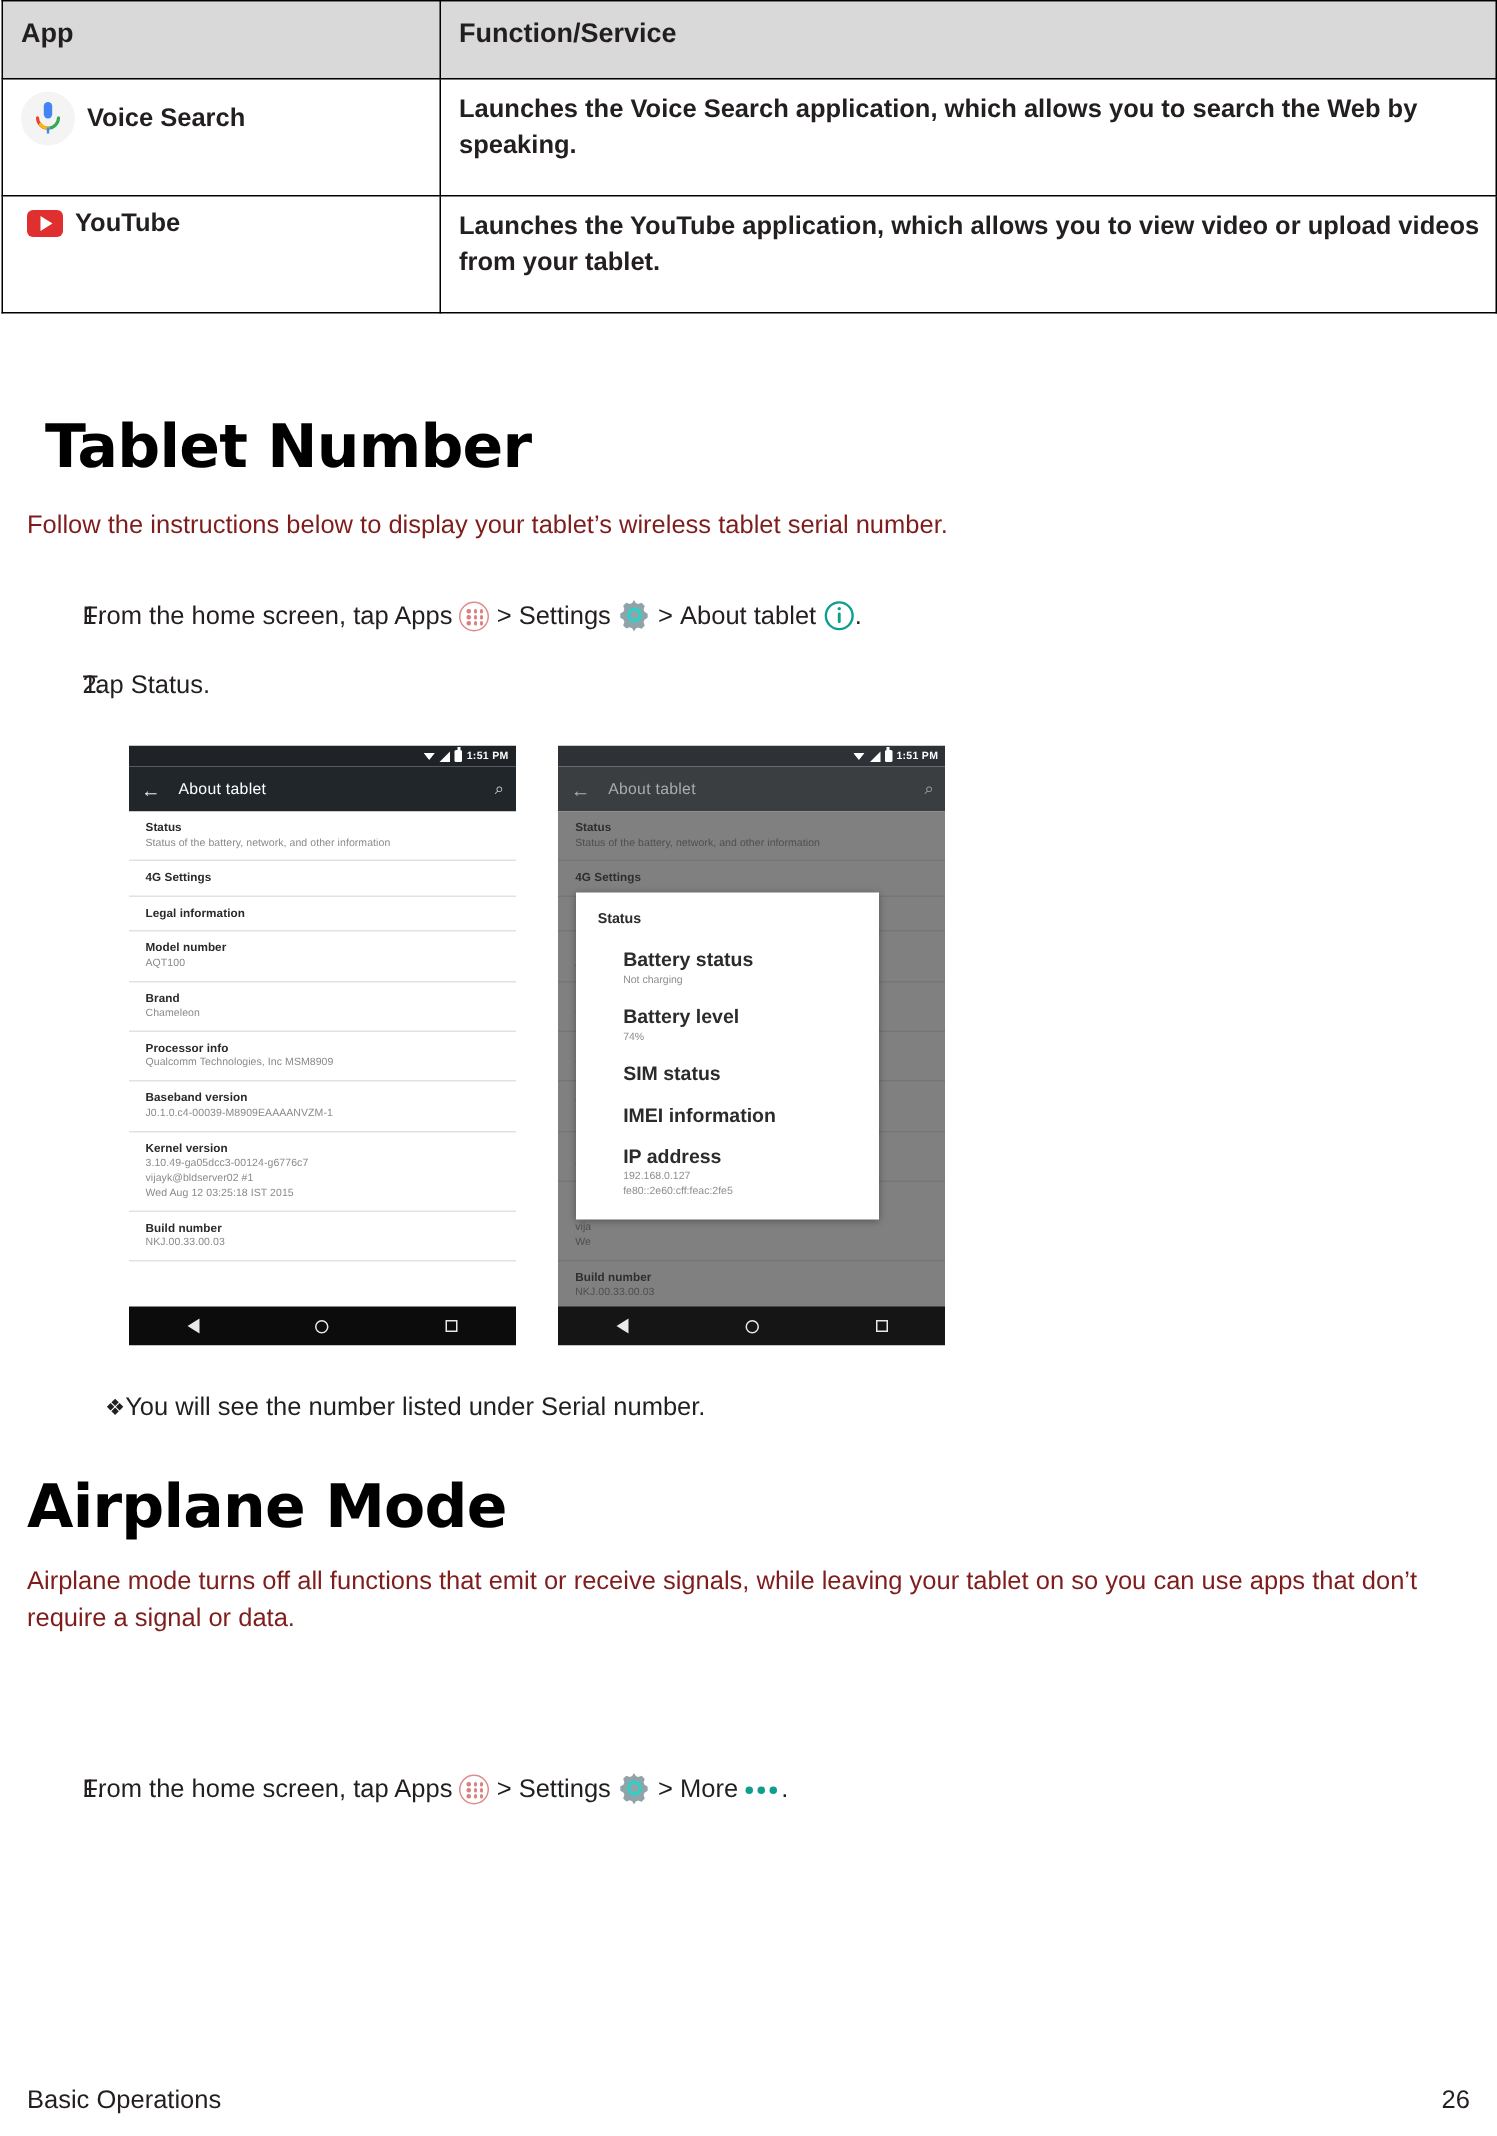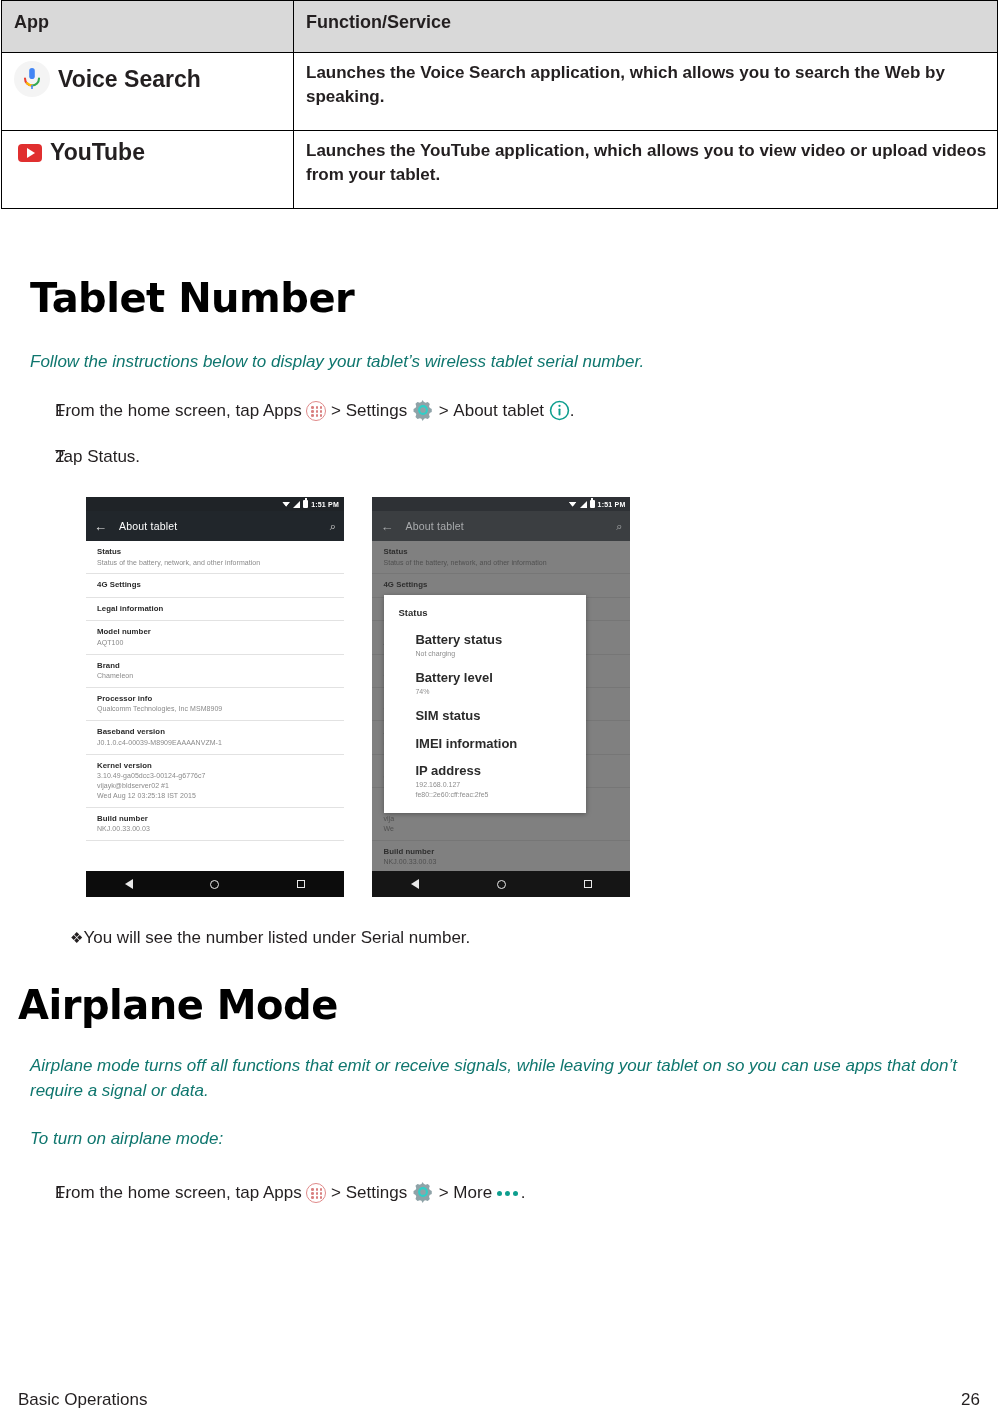--- a/index.html
+++ b/index.html
@@ -48,21 +48,21 @@
     font-size: 17px;
     font-weight: bold;
   }
   .fn-cell {
     font-size: 17px;
     line-height: 1.42;
     font-weight: bold;
     padding-top: 10px;
   }
   .app-inner { display: flex; align-items: center; gap: 8px; }
-  .app-label { font-weight: bold; font-size: 23px; }
+  .app-label { font-weight: bold; font-size: 17px; }
 
   
   .ic-voice {
     width: 36px; height: 36px; border-radius: 50%;
     background: #f4f4f4;
     position: relative; flex: 0 0 36px;
   }
   .ic-voice svg { position: absolute; top: 6px; left: 8px; }
   
   .ic-youtube {
@@ -85,23 +85,22 @@
     font-size: 40px;
     font-weight: bold;
     letter-spacing: -0.5px;
     color: #000000;
     margin: 0;
     line-height: 1;
   }
   p.body {
     font-size: 17px;
     line-height: 1.45;
-    margin: 12px;
-    color: #0f766e;
-    font-style: italic;
+    margin: 0;
+    color: #7f1d1d;
   }
   b { font-weight: normal; }
 
   .ol-step {
     display: flex;
     align-items: baseline;
     font-size: 17px;
     line-height: 1.5;
   }
   .ol-num { width: 42px; flex: 0 0 42px; padding-left: 55px; }
@@ -482,23 +481,20 @@
   </div>
 
   <div style="position:absolute; left:18px; top:985px; width:962px;">
     <h1 class="sec">Airplane Mode</h1>
   </div>
 
   <div style="position:absolute; left:18px; top:1042px; width:962px;">
     <p class="body">Airplane mode turns off all functions that emit or receive signals, while leaving your tablet on so you can use apps that don’t require a signal or data.</p>
   </div>
 
-  <div style="position:absolute; left:18px; top:1115px; width:962px;">
-    <p class="body">To turn on airplane mode:</p>
-  </div>
 
   <div style="position:absolute; left:0; top:1178px; width:998px;">
     <div class="ol-step">
       <span class="ol-num">1.</span>
       <span>
         <span>From the home screen, tap </span><b>Apps</b>&nbsp;<span class="ii ic-apps"><i style="top:4px;left:4px"></i><i style="top:4px;left:8.2px"></i><i style="top:4px;left:12.4px"></i><i style="top:8.2px;left:4px"></i><i style="top:8.2px;left:8.2px"></i><i style="top:8.2px;left:12.4px"></i><i style="top:12.4px;left:4px"></i><i style="top:12.4px;left:8.2px"></i><i style="top:12.4px;left:12.4px"></i></span>&nbsp;<span>&gt;</span>&nbsp;<b>Settings</b>&nbsp;<span class="ii"><svg class="ic-gear" viewBox="0 0 24 24">
               <path fill="#8fa3a8" d="M12 0.6l1.5 2.6a9 9 0 011.9.8L18.4 3l2.5 2.5-1 3a9 9 0 01.8 1.9l2.6 1.5v3.5l-2.6 1.5a9 9 0 01-.8 1.9l1 3-2.5 2.5-3-1a9 9 0 01-1.9.8L12 26.6 10.5 24a9 9 0 01-1.9-.8l-3 1L3.1 21.7l1-3a9 9 0 01-.8-1.9L0.7 15.3v-3.5l2.6-1.5a9 9 0 01.8-1.9l-1-3L5.6 3l3 1a9 9 0 011.9-.8z" transform="scale(0.88) translate(1.2,0.6)"></path>
               <circle cx="12" cy="12" r="5.4" fill="#2fd0c8"></circle>
               <circle cx="12" cy="12" r="3.1" fill="#8fa3a8"></circle>
             </svg></span>&nbsp;<span>&gt;</span>&nbsp;<b>More</b>&nbsp;<span class="ic-more"><i></i><i></i><i></i></span><span>.</span>

